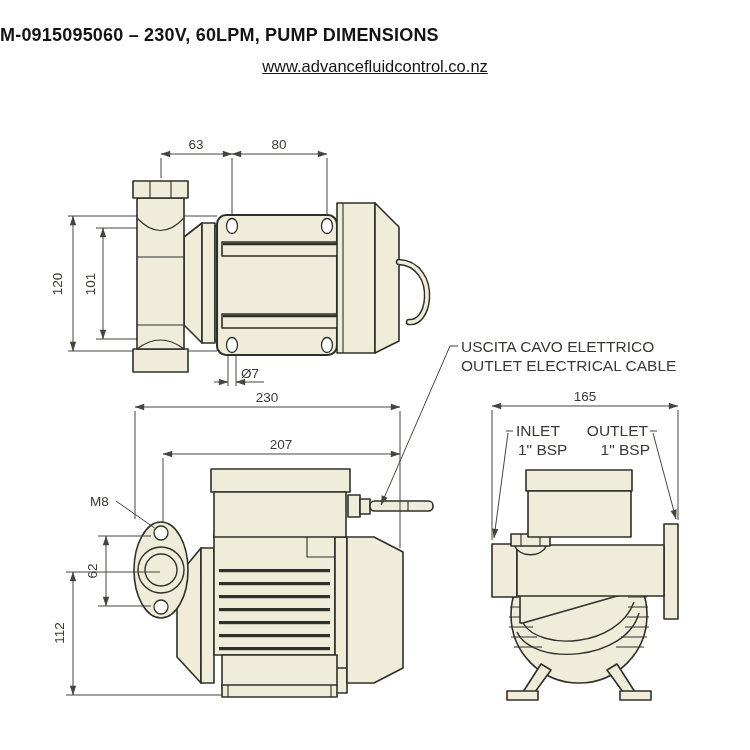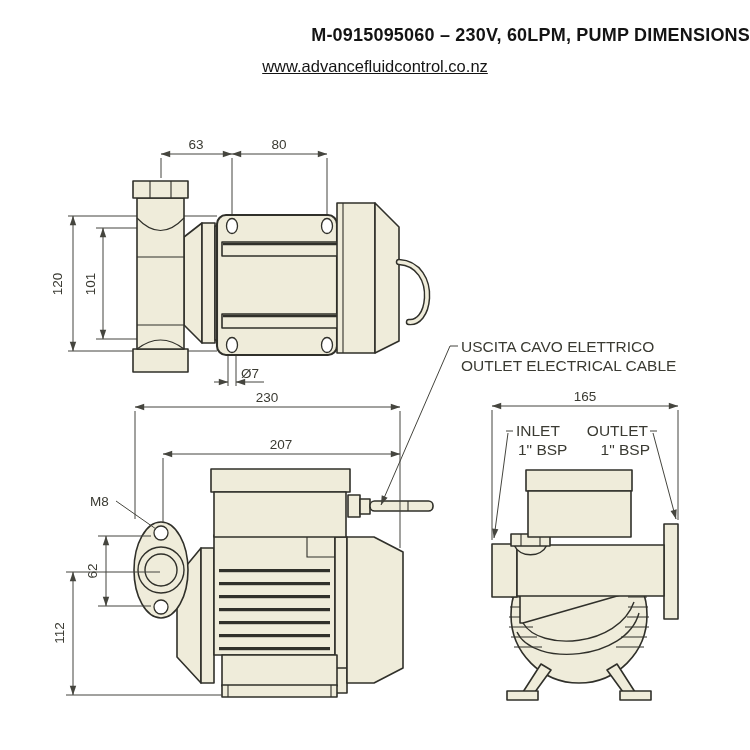--- a/index.html
+++ b/index.html
@@ -1,18 +1,18 @@
 <!DOCTYPE html>
 <html style="--background: #ffffff; --body-fill: #efecda; --line: #30302a; --dim-line: #45453e; --text: #3a3a32; --title-text: #141414;"><head>
 <meta charset="utf-8">
 <style>
   html,body{margin:0;padding:0;}
   body{width:750px;height:750px;background:var(--background,#fff);font-family:"Liberation Sans",sans-serif;}
   .page{position:relative;width:750px;height:750px;overflow:hidden;background:var(--background,#fff);}
-  .hdr{position:absolute;left:0;right:0;top:25px;text-align:right;font-weight:bold;font-size:18px;color:var(--title-text,#111);letter-spacing:.2px;}
+  .hdr{position:absolute;left:0;right:12px;top:25px;text-align:left;font-weight:bold;font-size:18px;color:var(--title-text,#111);letter-spacing:.2px;}
   .url{position:absolute;left:0;right:0;top:57px;text-align:center;font-size:16.5px;color:var(--title-text,#111);}
   .url a{color:var(--title-text,#111);text-decoration:underline;cursor:pointer;}
   svg{position:absolute;left:0;top:0;}
   .body{fill:var(--body-fill,#efecda);stroke:var(--line,#30302a);stroke-width:1.6;stroke-linejoin:round;}
   .b2{stroke-width:2.1;}
   .nofill{fill:none;stroke:var(--line,#30302a);stroke-width:1.4;}
   .thin{fill:none;stroke:var(--line,#30302a);stroke-width:1.1;}
   .hv{fill:none;stroke:var(--line,#30302a);stroke-width:2.6;}
   .hole{fill:#fff;stroke:var(--line,#30302a);stroke-width:1.3;}
   .fin{fill:var(--line,#30302a);stroke:none;}

